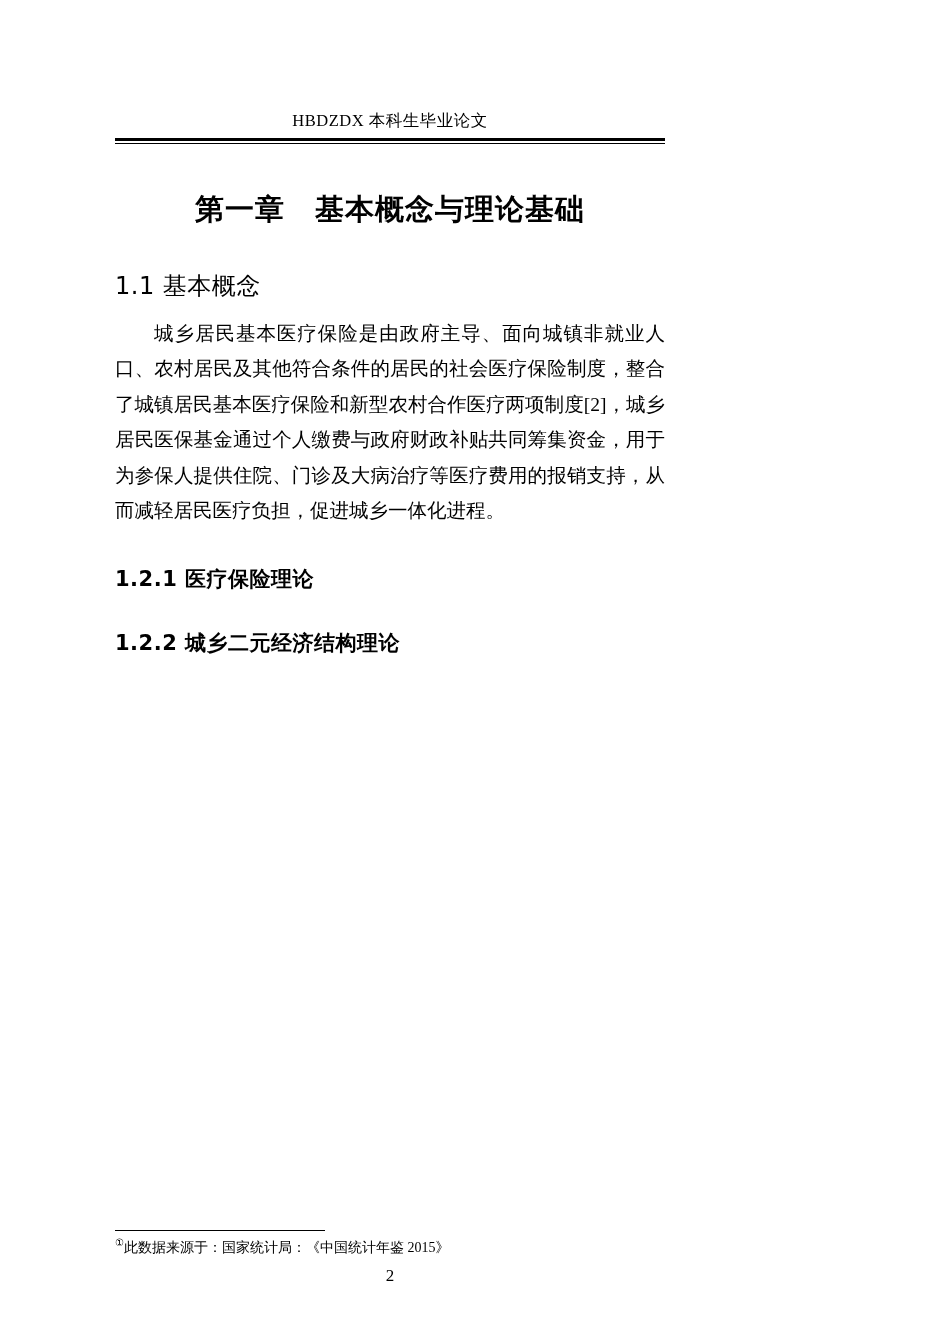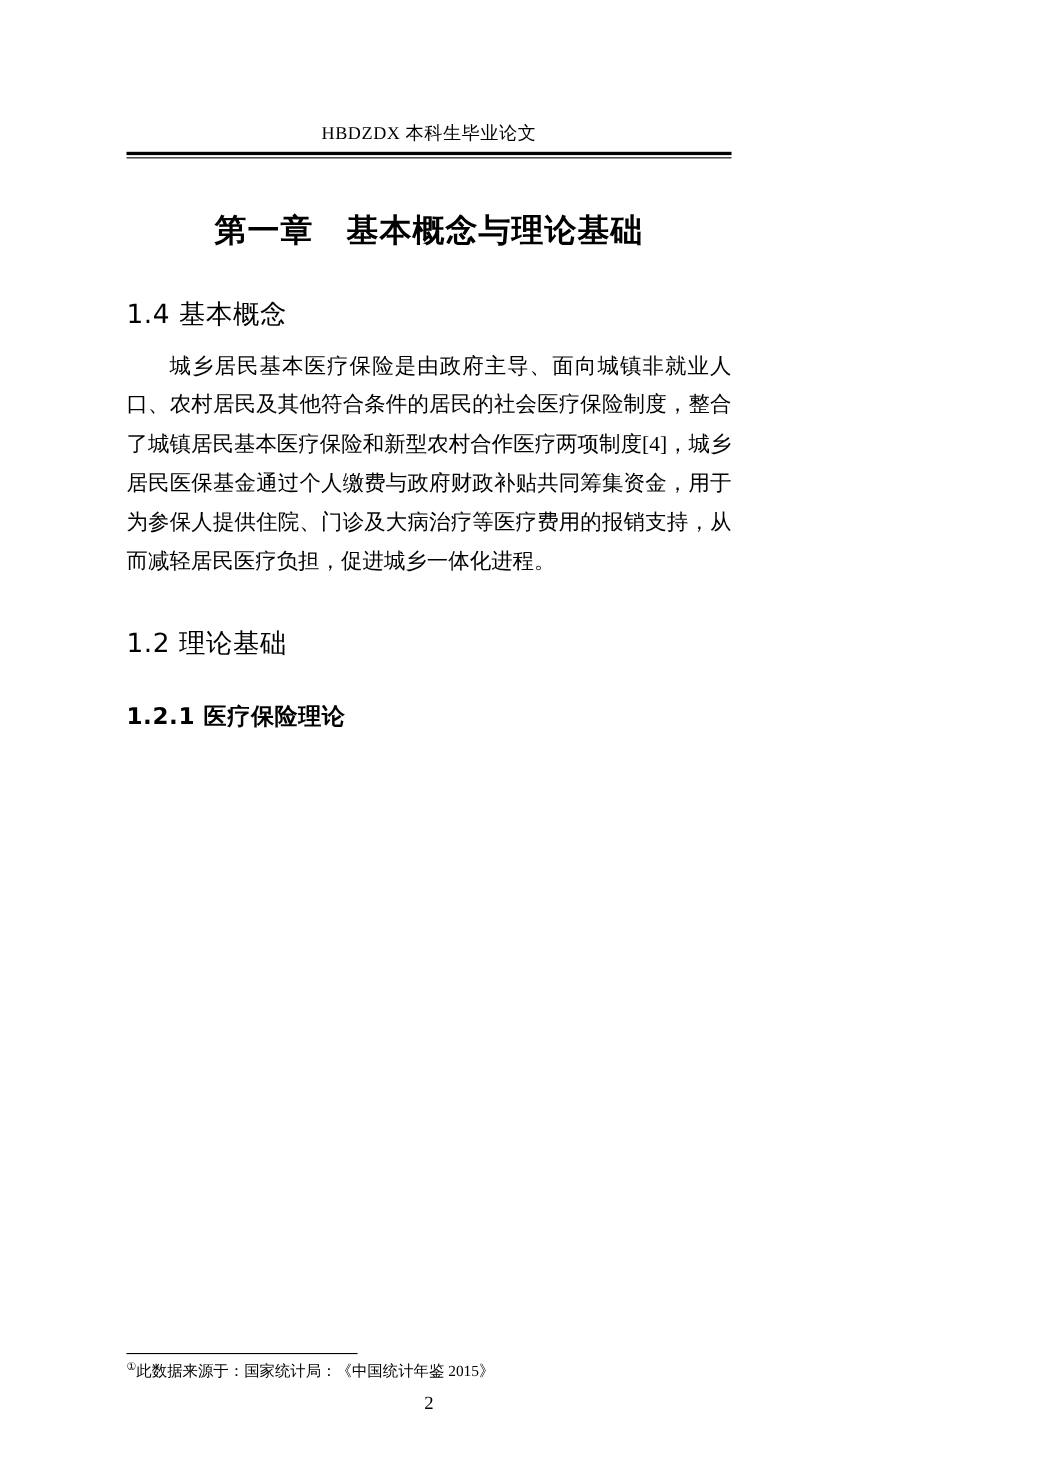--- a/index.html
+++ b/index.html
@@ -120,27 +120,27 @@
 
 <div class="page">
 
   <div class="header-area">
     <div class="header-text">HBDZDX 本科生毕业论文</div>
     <hr class="header-rule">
   </div>
 
   <div class="chapter-title">第一章　基本概念与理论基础</div>
 
-  <h2 class="sec">1.4  基本概念</h2>
-  <p class="body">城乡居民基本医疗保险是由政府主导、面向城镇非就业人口、农村居民及其他符合条件的居民的社会医疗保险制度，整合了城镇居民基本医疗保险和新型农村合作医疗两项制度[4]，城乡居民医保基金通过个人缴费与政府财政补贴共同筹集资金，用于为参保人提供住院、门诊及大病治疗等医疗费用的报销支持，从而减轻居民医疗负担，促进城乡一体化进程。</p>
+  <h2 class="sec">1.1  基本概念</h2>
+  <p class="body">城乡居民基本医疗保险是由政府主导、面向城镇非就业人口、农村居民及其他符合条件的居民的社会医疗保险制度，整合了城镇居民基本医疗保险和新型农村合作医疗两项制度[2]，城乡居民医保基金通过个人缴费与政府财政补贴共同筹集资金，用于为参保人提供住院、门诊及大病治疗等医疗费用的报销支持，从而减轻居民医疗负担，促进城乡一体化进程。</p>
 
-  <h2 class="sec">1.2  理论基础</h2>
 
   <h3 class="subsec">1.2.1  医疗保险理论</h3>
 
+  <h3 class="subsec">1.2.2  城乡二元经济结构理论</h3>
 
   <div class="footnote-area">
     <hr class="footnote-rule">
     <div class="footnote-text"><sup>①</sup><span>此数据来源于：国家统计局：《中国统计年鉴 2015》</span></div>
   </div>
 
   <div class="page-number">2</div>
 
 </div>
 

